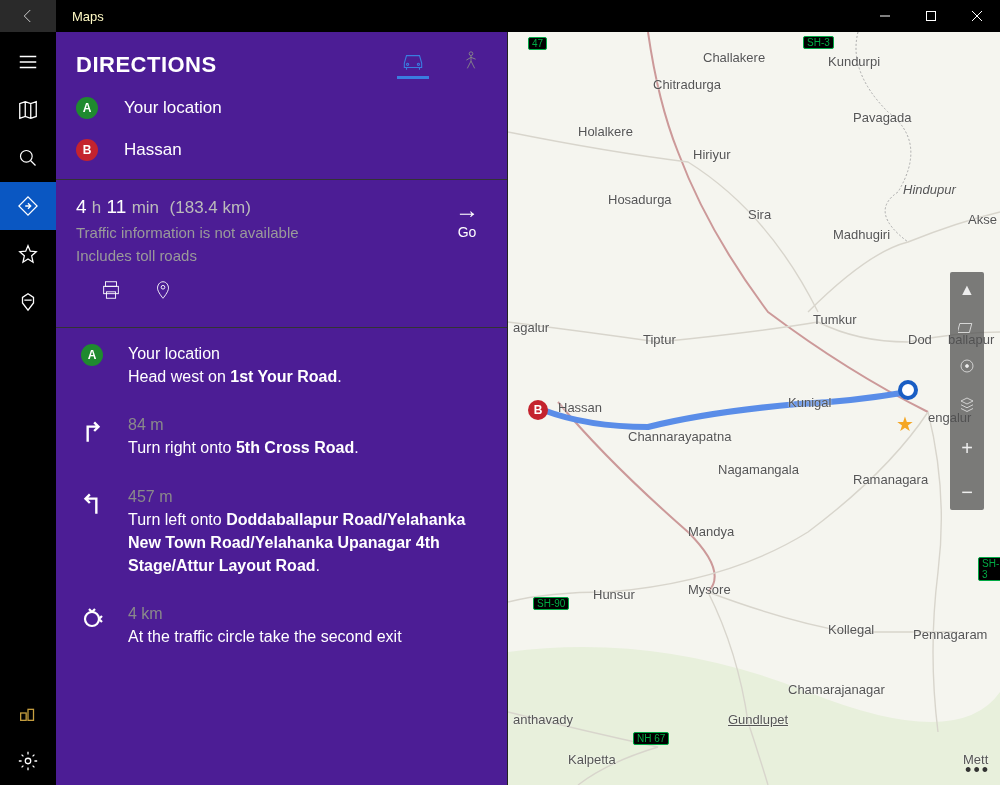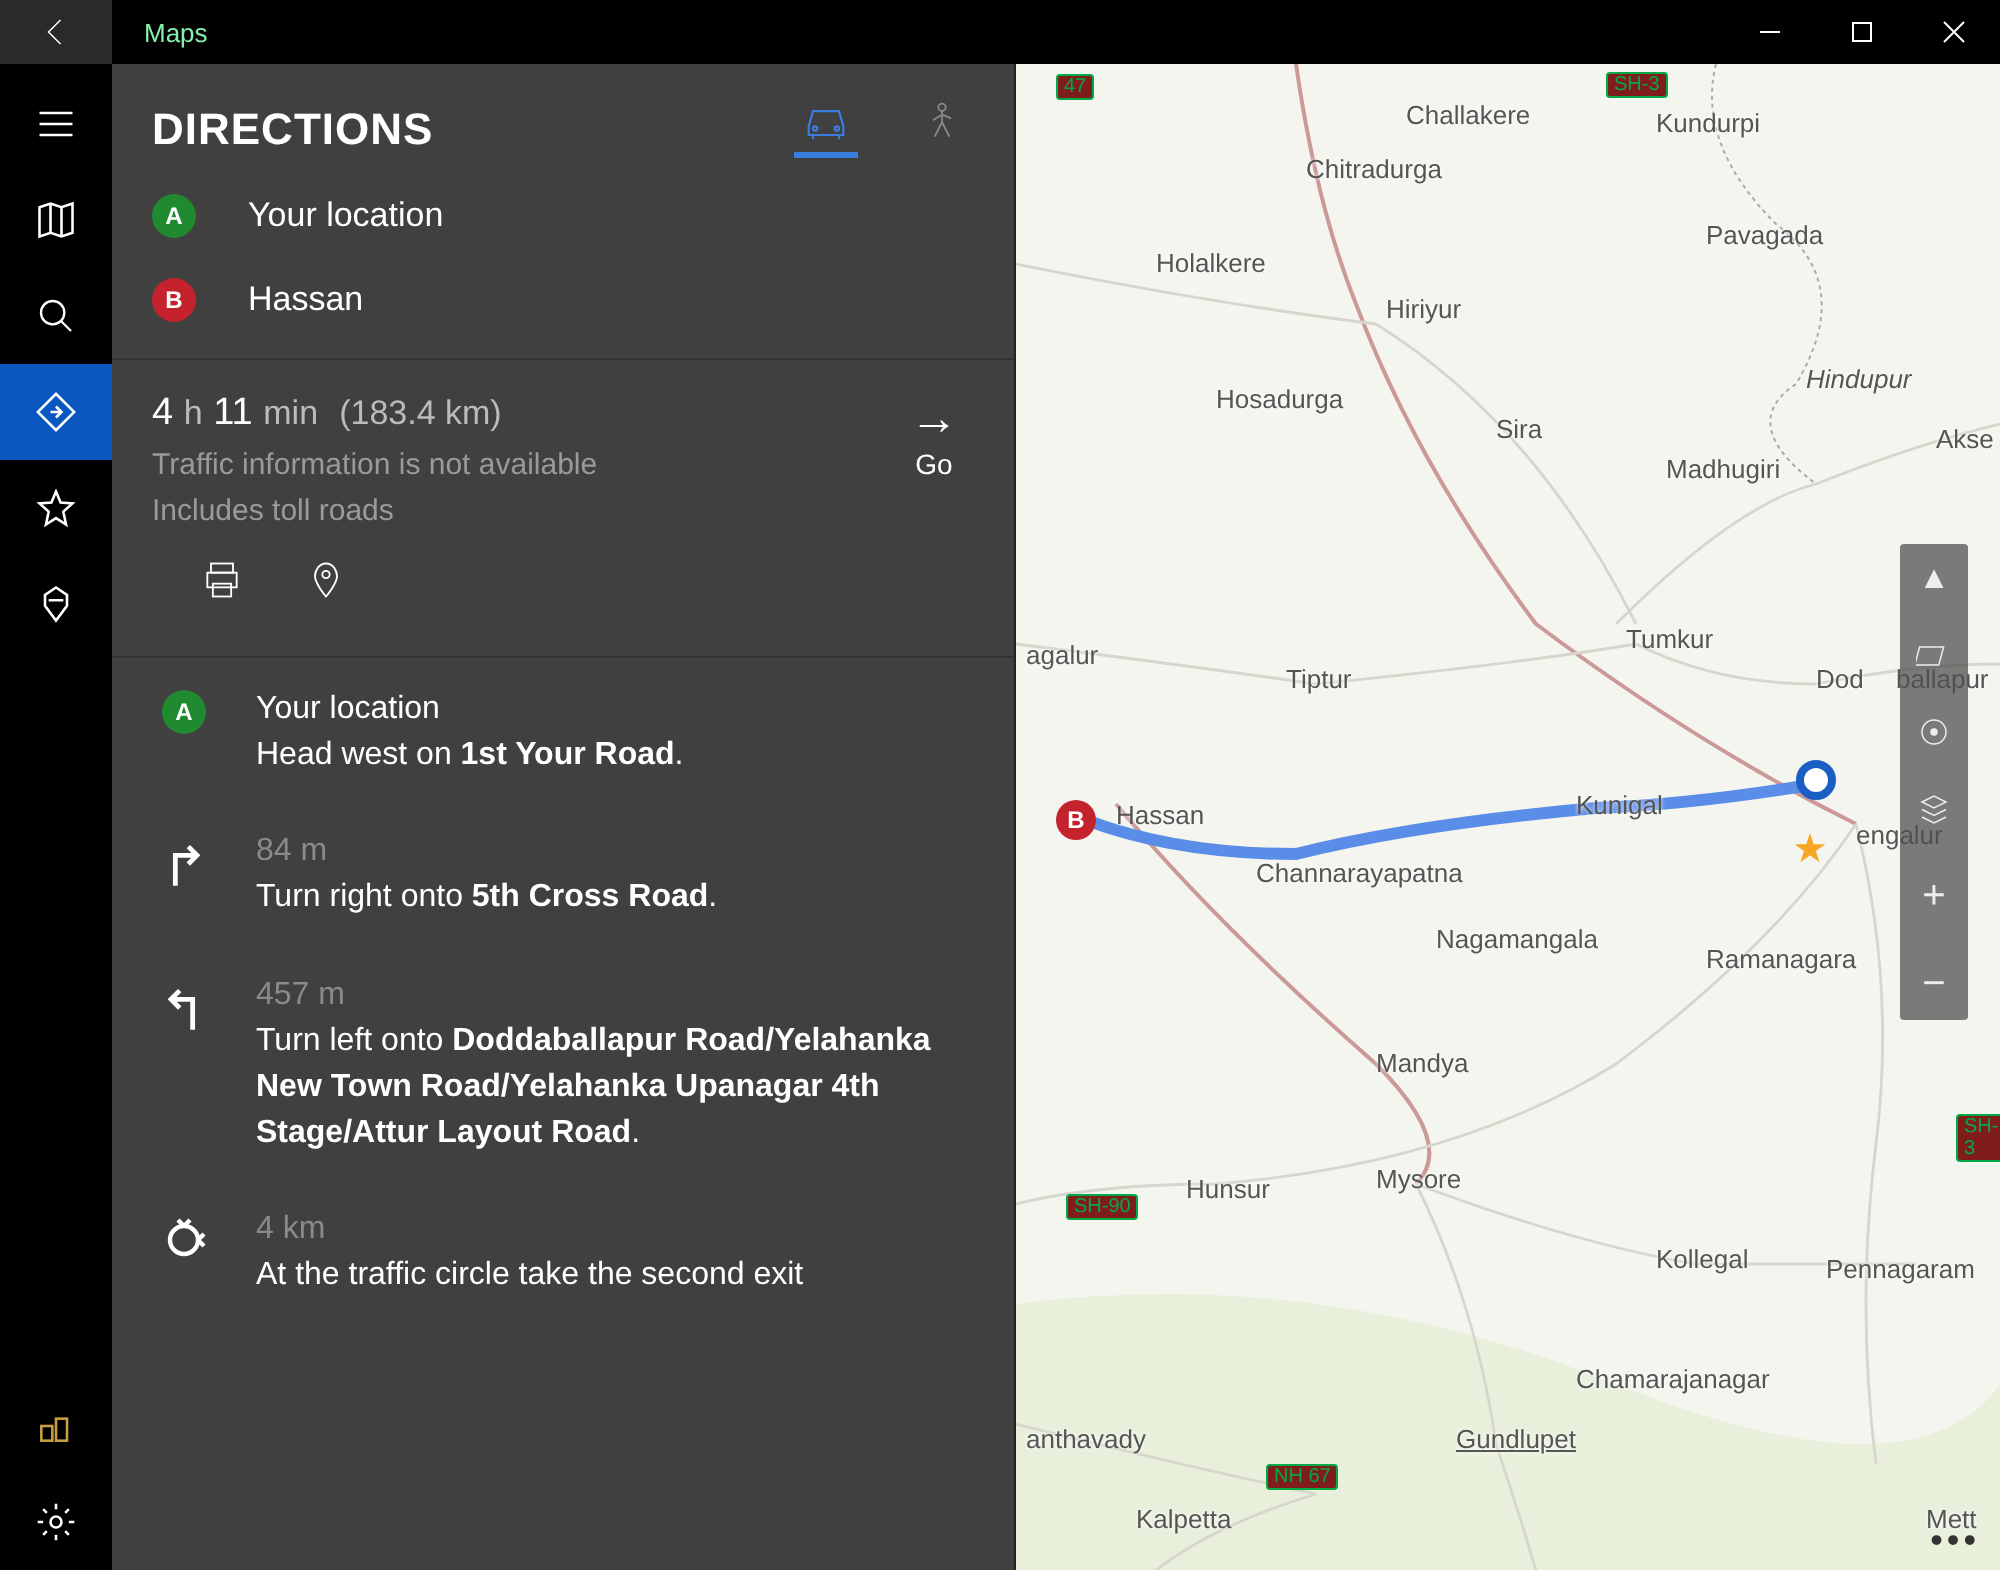--- a/index.html
+++ b/index.html
@@ -2,36 +2,36 @@
 <html><head>
 <meta charset="utf-8">
 <style>
   * { box-sizing: border-box; margin: 0; padding: 0; font-family: "Segoe UI", Arial, sans-serif; }
   html, body { width: 1000px; height: 785px; overflow: hidden; background: #000; color: #fff; }
   .app { display: flex; flex-direction: column; width: 100%; height: 100%; }
 
   
   .titlebar { display: flex; align-items: center; height: 32px; background: #000; }
   .titlebar .back { width: 56px; height: 32px; background: #2a2a2a; display:flex; align-items:center; justify-content:center; }
-  .titlebar .app-name { padding-left: 16px; font-size: 13px; color: #86efac; flex: 1; }
+  .titlebar .app-name { padding-left: 16px; font-size: 13px; color: #fef9c3; flex: 1; }
   .titlebar .win-ctrl { display:flex; }
   .titlebar .win-ctrl div { width:46px; height:32px; display:flex; align-items:center; justify-content:center; color:#eee; }
   .titlebar svg { stroke:#fff; fill:none; }
 
   .body { display:flex; flex:1; min-height:0; }
 
   
   .rail { width:56px; background:#000; display:flex; flex-direction:column; align-items:center; padding-top:6px; }
   .rail .rail-btn { width:56px; height:48px; display:flex; align-items:center; justify-content:center; }
   .rail .rail-btn.active { background:#0a57c2; }
   .rail .spacer { flex:1; }
   .rail svg { stroke:#fff; fill:none; stroke-width:1.4; }
 
   
-  .panel { width:452px; background:#404040; display:flex; flex-direction:column; overflow:hidden; border-right:1px solid #222; }
+  .panel { width:452px; background:#4c1d95; display:flex; flex-direction:column; overflow:hidden; border-right:1px solid #222; }
   .panel-header { display:flex; align-items:center; padding:18px 20px 8px 20px; }
   .panel-header h1 { font-size:22px; font-weight:700; letter-spacing:0.5px; flex:1; }
   .mode-tabs { display:flex; gap:26px; }
   .mode-tab { width:32px; display:flex; flex-direction:column; align-items:center; padding-bottom:4px; border-bottom:3px solid transparent;}
   .mode-tab.active { border-bottom-color:#3a7de0; }
   .mode-tab svg { stroke:#888; fill:none; }
   .mode-tab.active svg { stroke:#3a7de0; }
 
   .waypoint-row { display:flex; align-items:center; padding:10px 20px; gap:26px; }
   .wp-badge { width:22px; height:22px; border-radius:50%; display:flex; align-items:center; justify-content:center; font-size:12px; font-weight:600; }
@@ -59,21 +59,21 @@
   .step-icon svg { stroke:#fff; fill:none; stroke-width:2.2; }
   .step-dist { font-size:16px; color:#8a8a8a; margin-bottom:2px; }
   .step-text { font-size:16px; line-height:1.45; }
   .step-text b { font-weight:700; }
   .step-body { flex:1; }
 
   
   .map { flex:1; position:relative; background:#f5f5ef; overflow:hidden; }
   .map svg.roads { position:absolute; inset:0; width:100%; height:100%; }
   .map .city { position:absolute; font-size:13px; color:#555; white-space:nowrap; text-shadow:0 0 2px #fff; }
-  .map .shield { position:absolute; font-size:10px; color:#0a4; border:1px solid #0a4; padding:0 3px; background:#7f1d1d; border-radius:2px; }
+  .map .shield { position:absolute; font-size:10px; color:#0a4; border:1px solid #0a4; padding:0 3px; background:#000000; border-radius:2px; }
   .route { stroke:#5a8de8; stroke-width:6; fill:none; stroke-linecap:round; }
   .road-major { stroke:#c99; stroke-width:2; fill:none; }
   .road-minor { stroke:#d8d5cc; stroke-width:1.4; fill:none; }
   .border { stroke:#aaa; stroke-width:1; fill:none; stroke-dasharray:2 2;}
   .green { fill:#e8f0dc; }
 
   .marker-a { position:absolute; width:20px; height:20px; border-radius:50%; background:#fff; border:4px solid #1a5ec4; }
   .marker-b { position:absolute; width:20px; height:20px; border-radius:50%; background:#c4232e; color:#fff; font-size:12px; display:flex; align-items:center; justify-content:center; font-weight:600;}
   .star { position:absolute; color:#f5a623; font-size:20px; }
 

